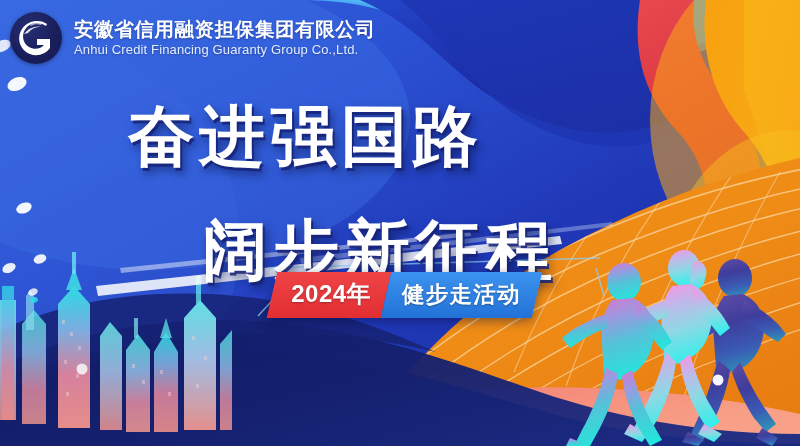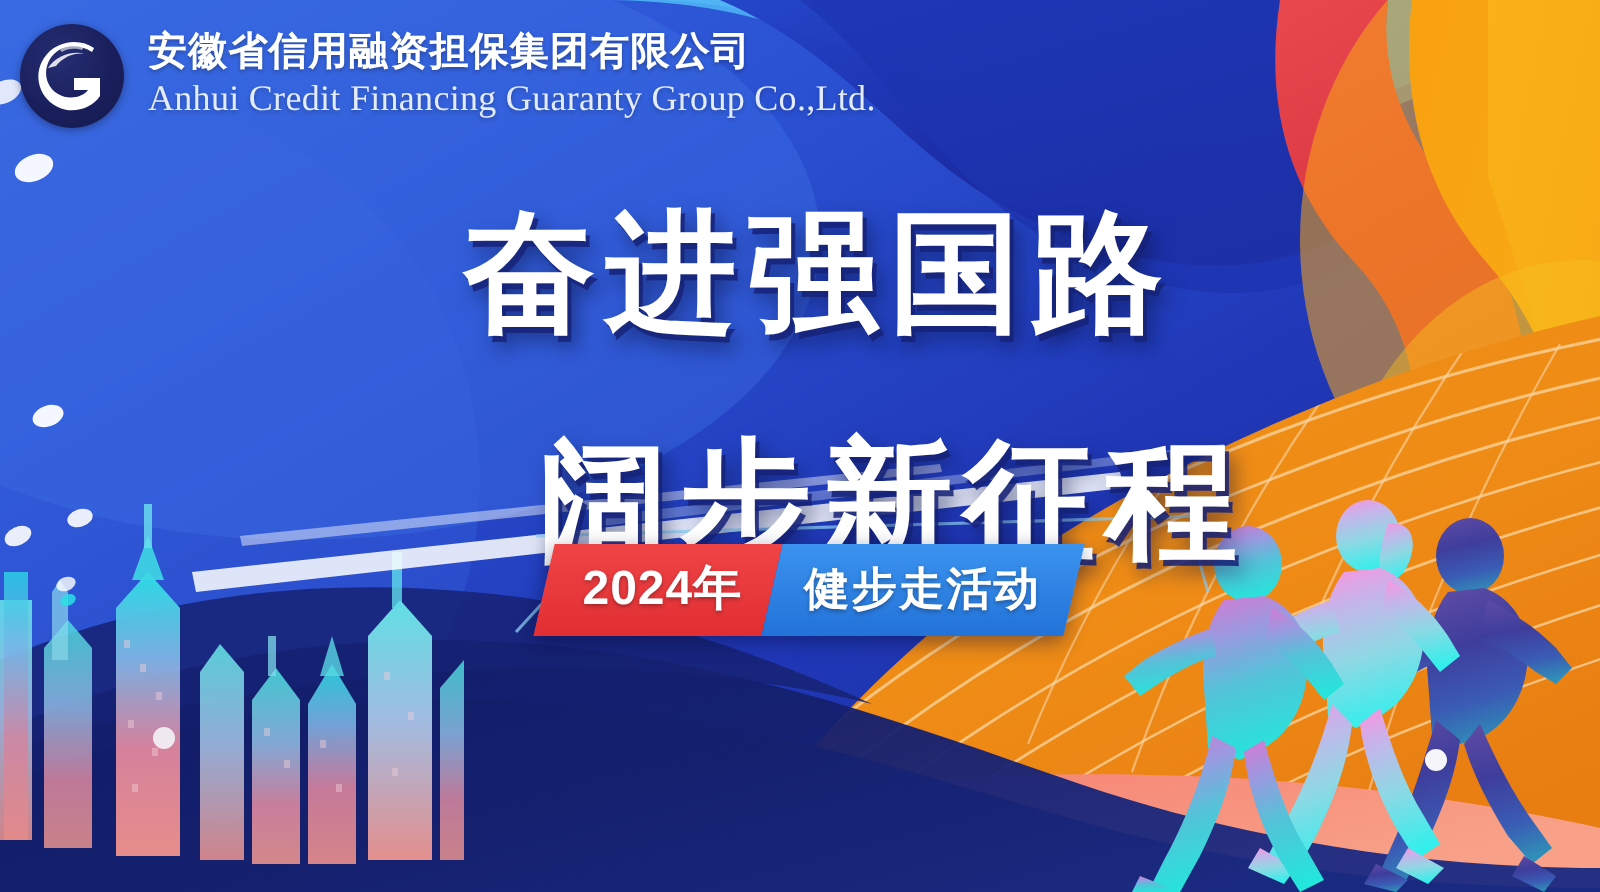--- a/index.html
+++ b/index.html
@@ -20,21 +20,20 @@
 
   
   #header {
     position: absolute;
     left: 10px;
     top: 12px;
     display: flex;
     align-items: center;
     gap: 12px;
     z-index: 40;
-    font-family: Liberation Serif, serif;
   }
   #logo-mark {
     width: 52px;
     height: 52px;
     flex: 0 0 52px;
     border-radius: 50%;
     background: radial-gradient(circle at 38% 32%, #262e72 0%, #1a1f5c 55%, #141a4e 100%);
     position: relative;
     box-shadow: 0 1px 4px rgba(0,0,0,0.35);
   }
@@ -43,36 +42,35 @@
   #company-cn {
     color: #ffffff;
     font-size: 19.5px;
     font-weight: bold;
     letter-spacing: 0.6px;
     text-shadow: 0 1px 2px rgba(0,0,0,0.28);
     white-space: nowrap;
   }
   #company-en {
     color: #e3ecff;
-    font-size: 18px;
+    font-size: 13px;
     font-weight: normal;
     letter-spacing: 0.15px;
     margin-top: 3px;
     white-space: nowrap;
     text-shadow: 0 1px 2px rgba(0,0,0,0.25);
   }
 
   
   #headline {
     position: absolute;
     left: 0; top: 92px;
     width: 690px;
     z-index: 35;
     pointer-events: none;
-    text-align: center;
   }
   .headline-line {
     color: #ffffff;
     font-weight: bold;
     font-size: 66px;
     letter-spacing: 5px;
     white-space: nowrap;
     text-shadow:
       2px 3px 0 rgba(22,34,120,0.85),
       4px 6px 10px rgba(8,14,60,0.55);

